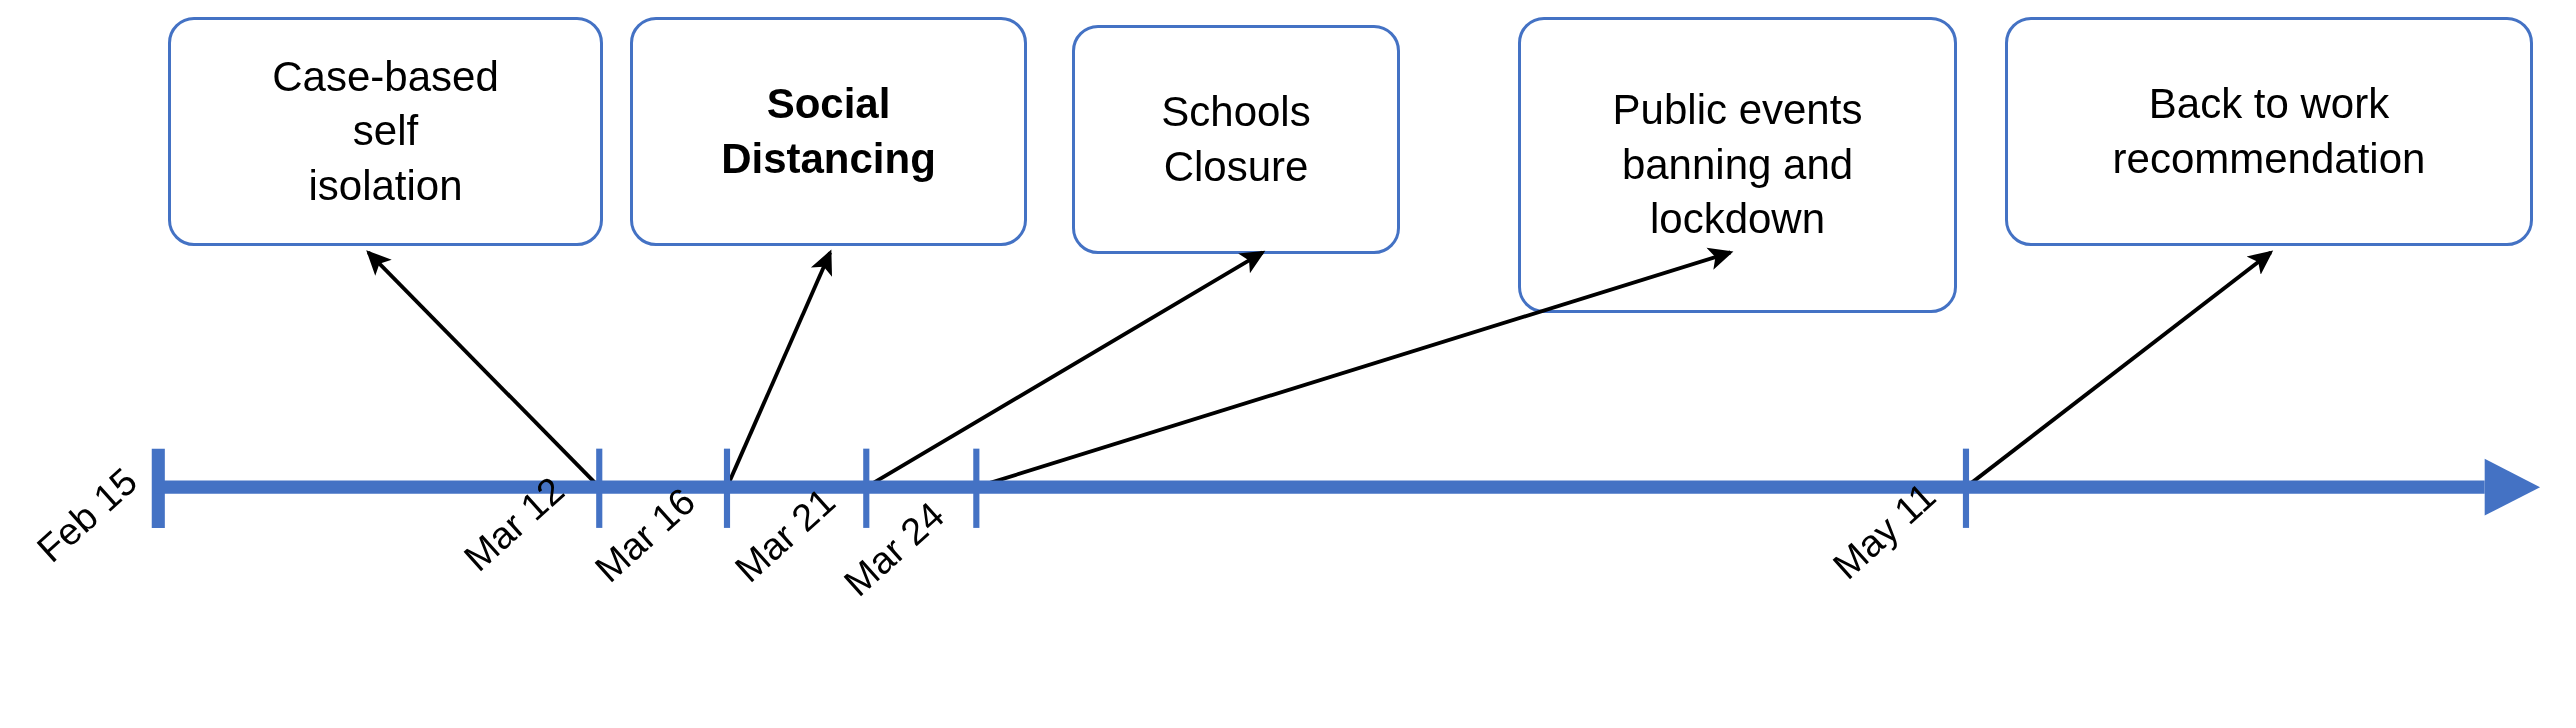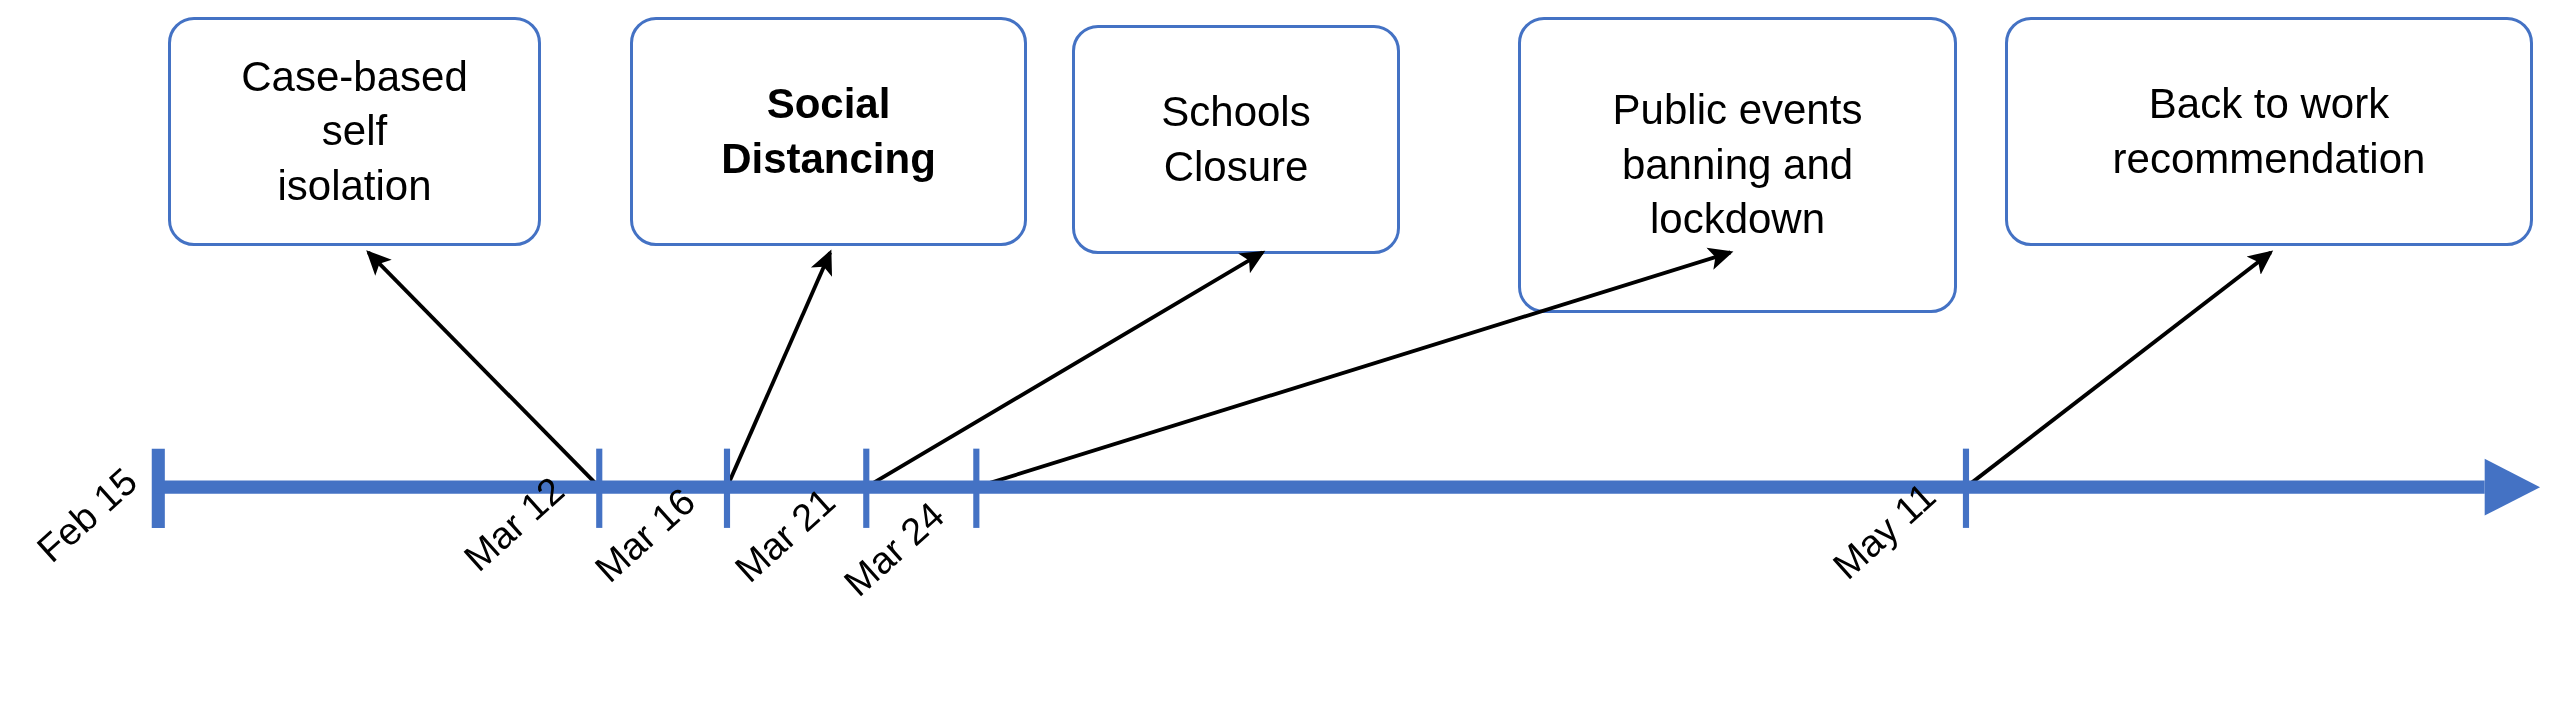--- a/index.html
+++ b/index.html
@@ -54,21 +54,21 @@
     white-space: nowrap;
     transform-origin: left top;
     transform: rotate(-42deg);
   }
 </style>
 </head>
 <body>
 
 <div id="canvas">
 
-  <div class="event-box" style="left:168px; top:17px; width:373px; height:229px;">
+  <div class="event-box" style="left:168px; top:17px; width:435px; height:229px;">
     <span class="label">Case-based
 self
 isolation</span>
   </div>
 
   <div class="event-box" style="left:630px; top:17px; width:397px; height:229px;font-weight:bold;">
     <span class="label">Social
 Distancing</span>
   </div>
 

